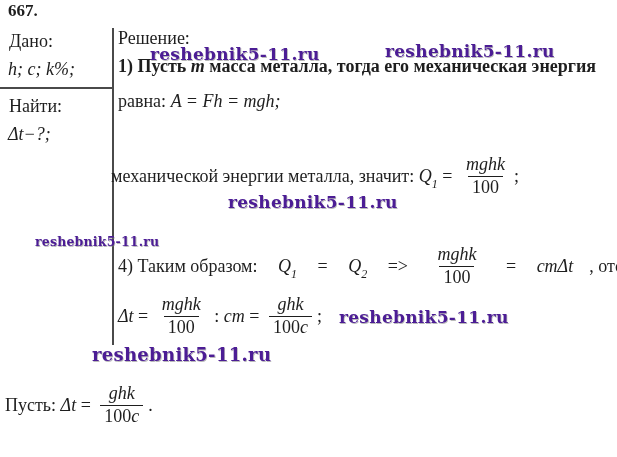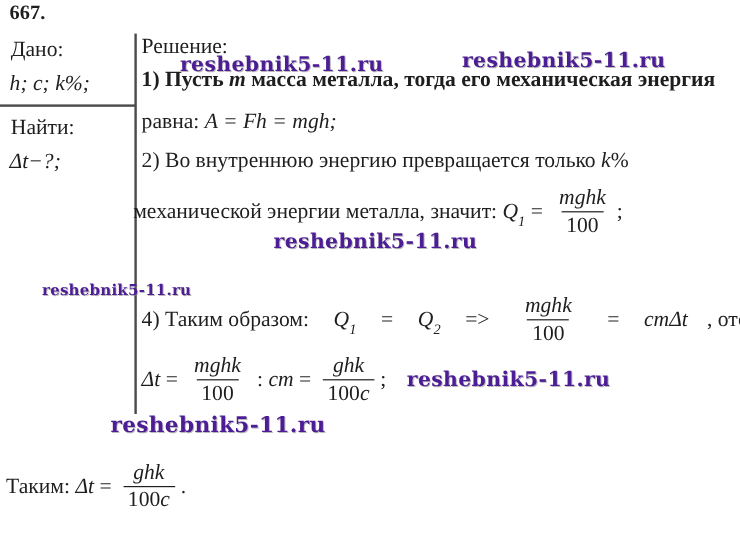--- a/index.html
+++ b/index.html
@@ -60,21 +60,20 @@
   <div class="abs p-findv mi">Δt−?;</div>
 
   <div class="vline"></div>
 
   <div class="abs p-title">Решение:</div>
 
   <div class="abs p-l1"><span>1) Пусть </span><span class="mi">m</span><span> масса металла, тогда его механическая энергия</span></div>
 
   <div class="abs p-l2"><span>равна: </span><span class="mi">A = Fh = mgh;</span></div>
 
-  <div class="abs p-l3"><span>2) Во внутреннюю энергию превращается только </span><span class="mi">k</span><span>%</span></div>
 
   <div class="abs p-l4 fx">
     <span>механической энергии металла, значит: </span>
       <span class="qwrap"><span class="mi">Q</span><sub class="sx">1</sub></span>
       <span> = </span>
     <span class="frac"><span class="fn mi">mghk</span><span class="fd">100</span></span>
     <span>;</span>
   </div>
 
 
@@ -95,21 +94,21 @@
       <span> = </span>
     <span class="frac"><span class="fn mi">mghk</span><span class="fd">100</span></span>
     <span> : </span>
       <span class="mi">cm</span>
       <span> = </span>
     <span class="frac"><span class="fn mi">ghk</span><span class="fd"><span>100</span><span class="mi">c</span></span></span>
     <span>;</span>
   </div>
 
   <div class="abs p-ans fx">
-    <span>Таким: </span>
+    <span>Пусть: </span>
       <span class="mi">Δt</span>
       <span> = </span>
     <span class="frac"><span class="fn mi">ghk</span><span class="fd"><span>100</span><span class="mi">c</span></span></span>
     <span>.</span>
   </div>
 
   <div class="wm p-wm1">reshebnik5-11.ru</div>
   <div class="wm p-wm2">reshebnik5-11.ru</div>
   <div class="wm p-wm3">reshebnik5-11.ru</div>
   <div class="wm wm-small p-wm4">reshebnik5-11.ru</div>

